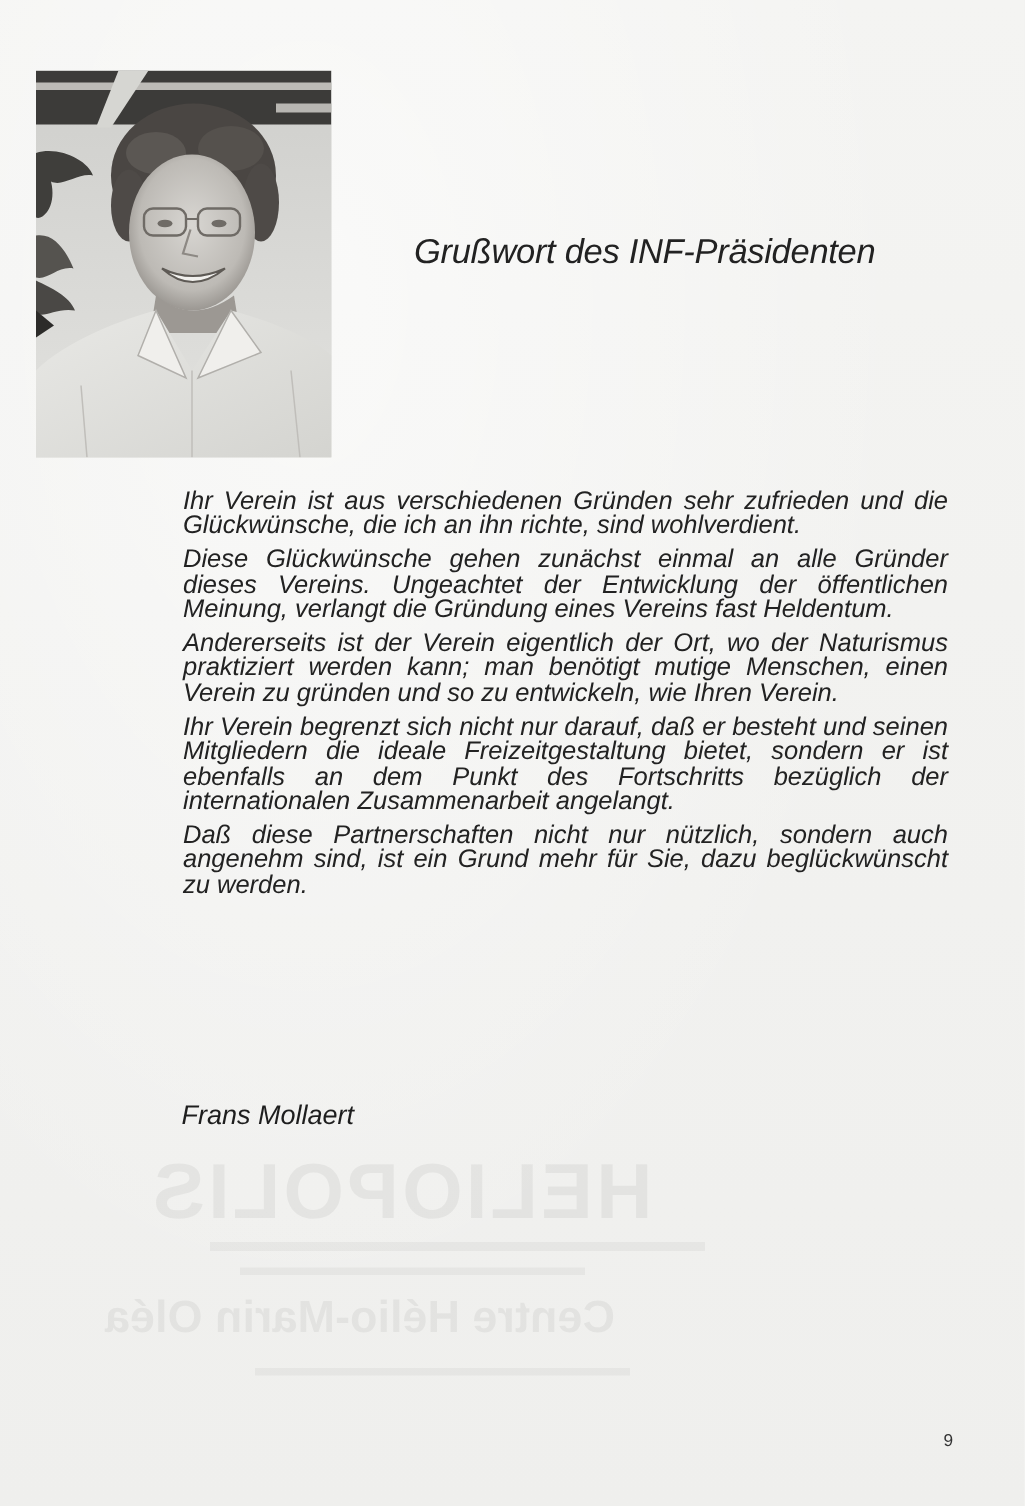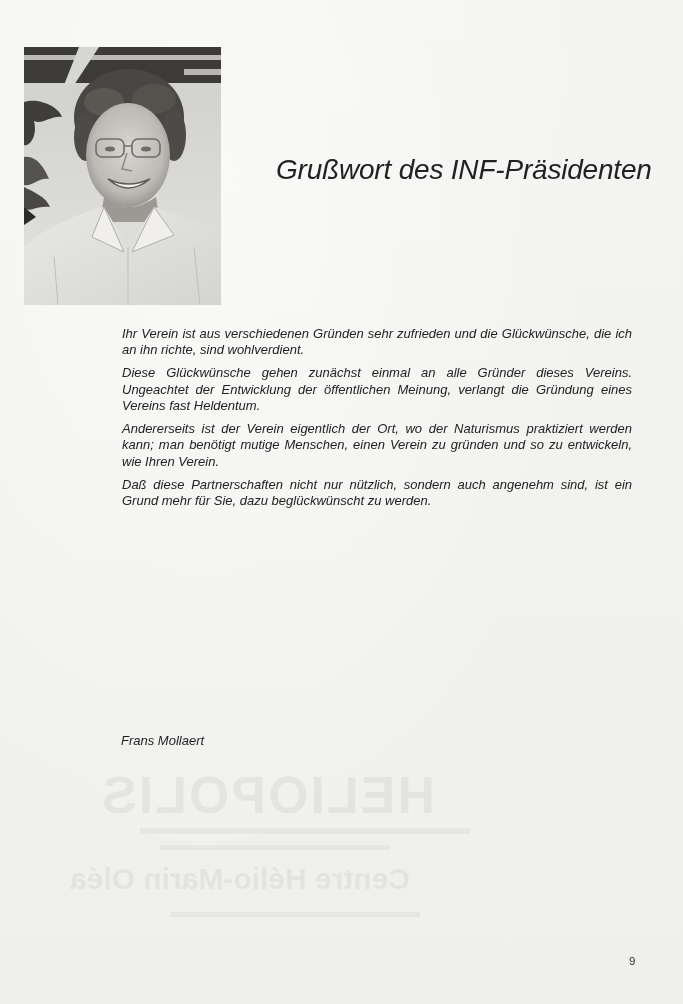--- a/index.html
+++ b/index.html
@@ -44,47 +44,47 @@
       overflow: hidden;
       background: #d9d9d6;
     }
     .photo svg { display: block; width: 100%; height: 100%; }
 
     .title {
       position: absolute;
       left: 276px;
       top: 154px;
       font-style: italic;
-      font-size: 28px;
+      font-size: 23px;
       color: #222;
       letter-spacing: -0.2px;
       white-space: nowrap;
     }
 
     .body-text {
       position: absolute;
       left: 122px;
       top: 326px;
       width: 510px;
     }
     .body-text p {
       margin: 0 0 6.5px 0;
       font-style: italic;
-      font-size: 13px;
+      font-size: 17px;
       line-height: 16.4px;
       text-align: justify;
       color: #222;
     }
 
     .signature {
       position: absolute;
       left: 121px;
       top: 733px;
       font-style: italic;
-      font-size: 13px;
+      font-size: 18px;
       color: #1e1e1e;
       white-space: nowrap;
     }
 
     .page-number {
       position: absolute;
       left: 629px;
       top: 955px;
       font-size: 11.5px;
       color: #333;
@@ -158,20 +158,21 @@
       <path d="M170,200 L176,258" stroke="#c0beba" stroke-width="1"></path>
     </svg>
   </div>
 
   <div class="title">Grußwort des INF-Präsidenten</div>
 
   <div class="body-text">
     <p>Ihr Verein ist aus verschiedenen Gründen sehr zufrieden und die Glückwünsche, die ich an ihn richte, sind wohlverdient.</p>
     <p>Diese Glückwünsche gehen zunächst einmal an alle Gründer dieses Vereins. Ungeachtet der Entwicklung der öffentlichen Meinung, verlangt die Gründung eines Vereins fast Heldentum.</p>
     <p>Andererseits ist der Verein eigentlich der Ort, wo der Naturismus praktiziert werden kann; man benötigt mutige Menschen, einen Verein zu gründen und so zu entwickeln, wie Ihren Verein.</p>
+    <p>Ihr Verein begrenzt sich nicht nur darauf, daß er besteht und seinen Mitgliedern die ideale Freizeitgestaltung bietet, sondern er ist ebenfalls an dem Punkt des Fortschritts bezüglich der internationalen Zusammenarbeit angelangt.</p>
     <p>Daß diese Partnerschaften nicht nur nützlich, sondern auch angenehm sind, ist ein Grund mehr für Sie, dazu beglückwünscht zu werden.</p>
   </div>
 
   <div class="signature">Frans Mollaert</div>
 
   <div class="page-number">9</div>
 
 </div>
 
 </body></html>

